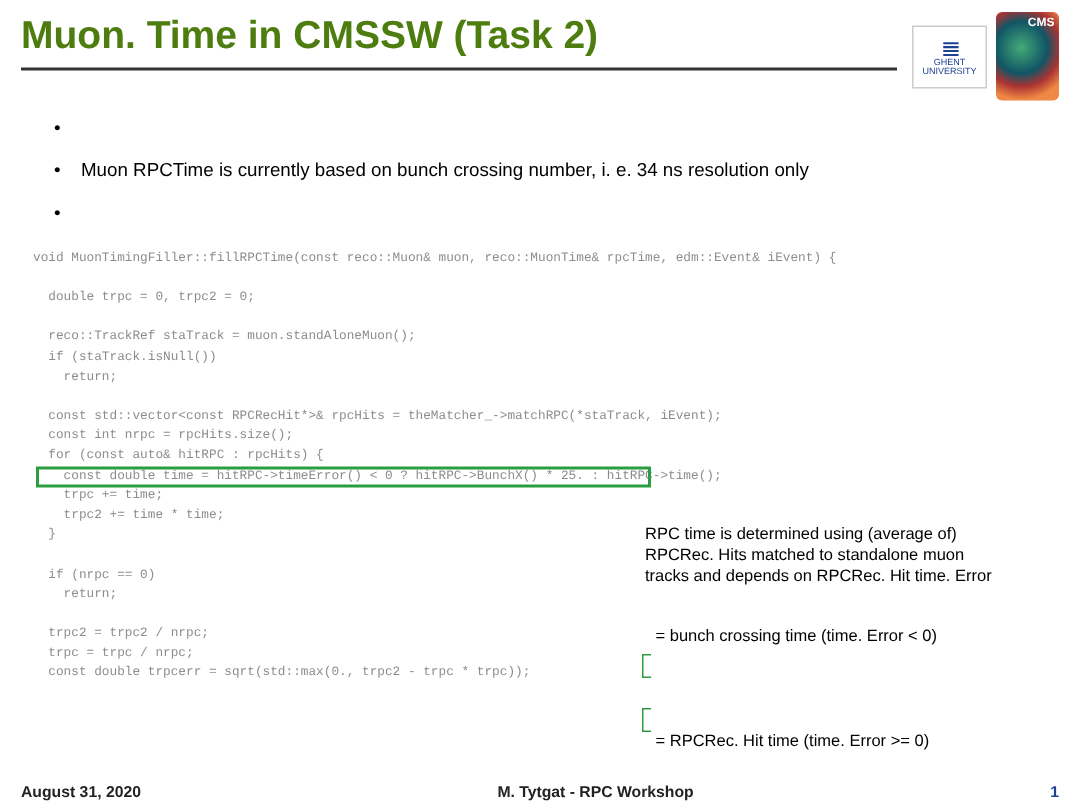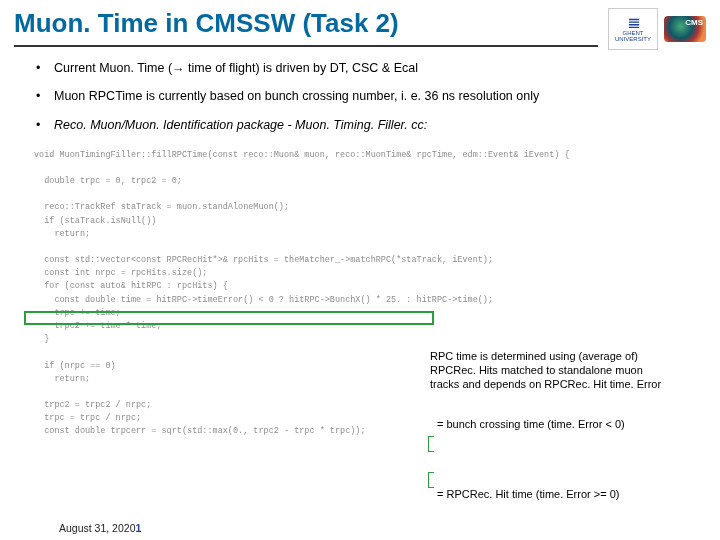--- a/index.html
+++ b/index.html
@@ -10,21 +10,21 @@
     background: #fff;
     position: relative;
     overflow: hidden;
   }
   .header {
     display: flex;
     align-items: flex-start;
     padding: 8px 14px 0 14px;
   }
   .title {
-    color: #0369a1;
+    color: #4d7c0f;
     font-size: 26px;
     font-weight: bold;
     flex: 1;
     border-bottom: 2px solid #333;
     padding-bottom: 6px;
     margin-right: 10px;
   }
   .logos {
     display: flex;
     gap: 6px;
@@ -40,21 +40,21 @@
     align-items: center;
     justify-content: center;
     font-size: 6px;
     color: #1d3f94;
     text-align: center;
     line-height: 1;
   }
   .logo-ghent .bars { font-size: 14px; letter-spacing: -2px; }
   .logo-cms {
     width: 42px;
-    height: 26px;
+    height: 59px;
     background: radial-gradient(circle at 40% 40%, #4a7 0%, #156 40%, #a33 60%, #e84 80%);
     border-radius: 4px;
     color: #fff;
     font-size: 8px;
     font-weight: bold;
     text-align: right;
     padding: 2px 3px;
   }
   .bullets {
     padding: 10px 28px 4px 36px;
@@ -64,21 +64,21 @@
   .bullet {
     display: flex;
     margin-bottom: 12px;
     line-height: 1.3;
   }
   .bullet .dot {
     width: 18px;
     flex-shrink: 0;
   }
   .code {
-    padding: 0 34px;
+    padding: 0 22px;
     font-family: "Courier New", monospace;
     font-size: 8.5px;
     color: #666;
     line-height: 1.55;
     white-space: pre;
     filter: blur(0.3px);
     opacity: 0.75;
   }
   .hl-line {
     position: absolute;
@@ -111,21 +111,21 @@
     position: absolute;
     bottom: 6px;
     left: 0;
     width: 720px;
     display: flex;
     align-items: center;
     font-size: 10.5px;
     color: #222;
     padding: 0 14px;
   }
-  .footer .date { flex: 0 0 auto; font-weight: normal; margin-left: 45px;}
+  .footer .date { flex: 0 0 auto; font-weight: bold;}
   .footer .mid { flex: 1; text-align: center; font-weight: bold;}
   .footer .pg { flex: 0 0 auto; color: #1d3f94; font-weight: bold; }
 </style>
 </head>
 <body>
 
 <div class="header">
   <div class="title">Muon. Time in CMSSW (Task 2)</div>
   <div class="logos">
     <div class="logo-ghent">
@@ -133,29 +133,27 @@
       <span style="white-space:pre">GHENT
 UNIVERSITY</span>
     </div>
     <div class="logo-cms">CMS</div>
   </div>
 </div>
 
 <div class="bullets">
   <div class="bullet">
     <span class="dot">•</span>
-    <span>Current Muon. Time (→ time of flight) is driven by DT, CSC &amp; Ecal</span>
   </div>
   <div class="bullet">
     <span class="dot">•</span>
-    <span>Muon RPCTime is currently based on bunch crossing number, i. e. 36 ns resolution only</span>
+    <span>Muon RPCTime is currently based on bunch crossing number, i. e. 34 ns resolution only</span>
   </div>
   <div class="bullet">
     <span class="dot">•</span>
-    <span style="font-style:italic">Reco. Muon/Muon. Identification package - Muon. Timing. Filler. cc:</span>
   </div>
 </div>
 
 <div class="code">void MuonTimingFiller::fillRPCTime(const reco::Muon&amp; muon, reco::MuonTime&amp; rpcTime, edm::Event&amp; iEvent) {
 
   double trpc = 0, trpc2 = 0;
 
   reco::TrackRef staTrack = muon.standAloneMuon();
   if (staTrack.isNull())
     return;
@@ -178,14 +176,15 @@
 <div class="hl-line"></div>
 
 <div class="annot annot1">RPC time is determined using (average of) RPCRec. Hits matched to standalone muon tracks and depends on RPCRec. Hit time. Error</div>
 <div class="brace brace2"></div>
 <div class="annot annot2">= bunch crossing time (time. Error &lt; 0)</div>
 <div class="brace brace3"></div>
 <div class="annot annot3">= RPCRec. Hit time (time. Error &gt;= 0)</div>
 
 <div class="footer">
   <span class="date">August 31, 2020</span>
+  <span class="mid">M. Tytgat - RPC Workshop</span>
   <span class="pg">1</span>
 </div>
 
 </body></html>

